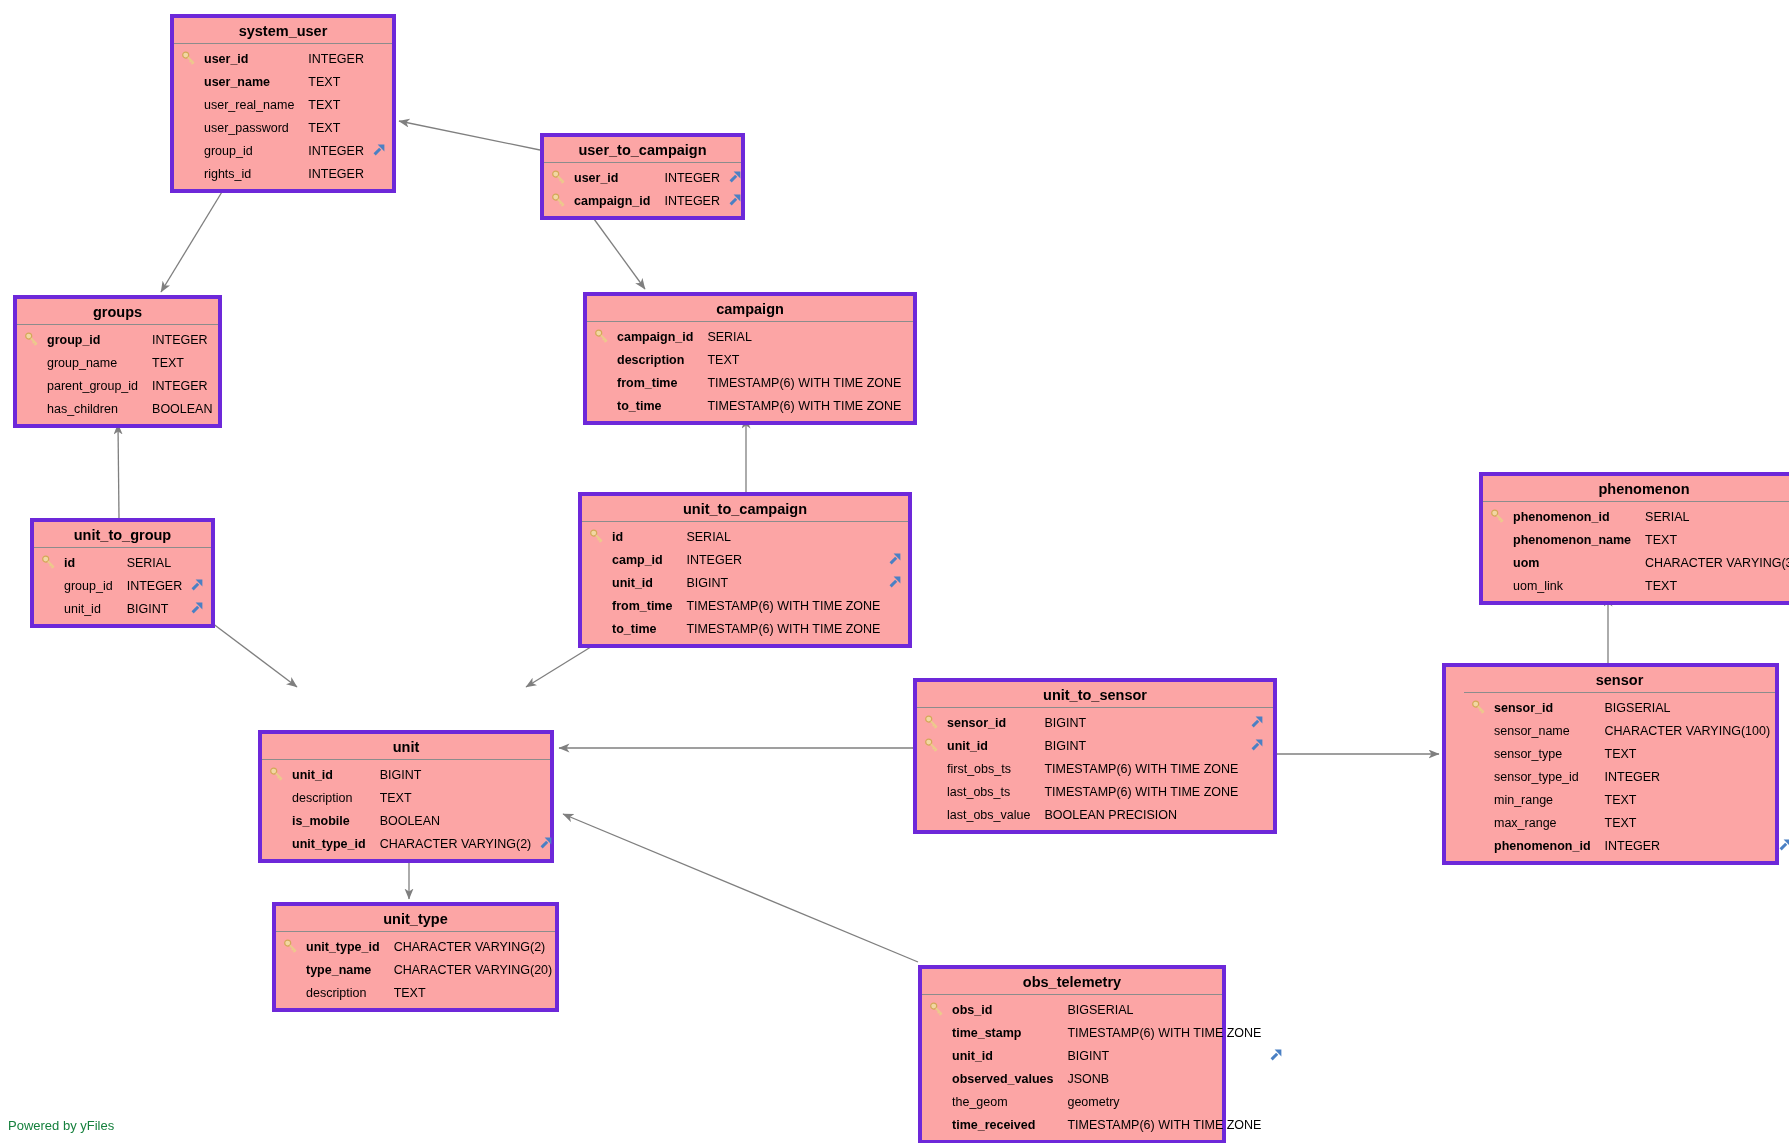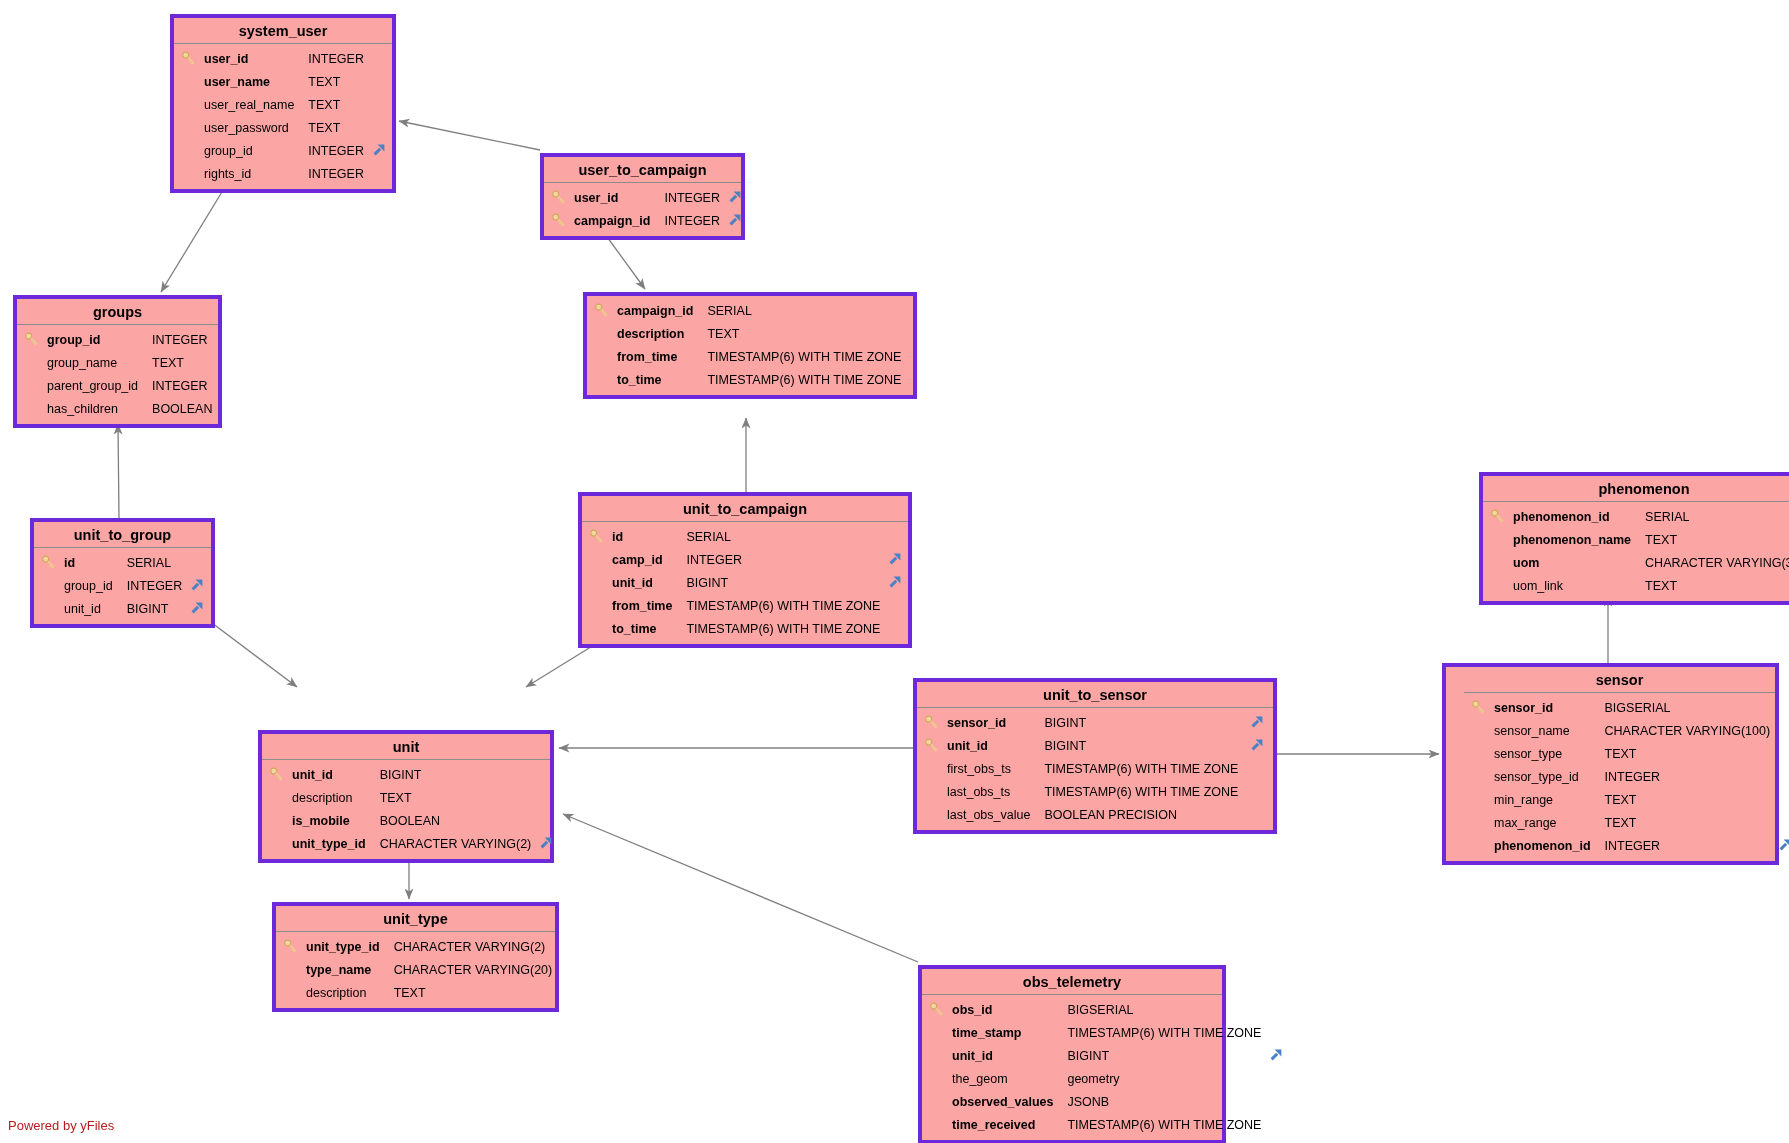--- a/index.html
+++ b/index.html
@@ -31,21 +31,21 @@
   }
   .attr-row td{height:23px;padding:0 4px;white-space:nowrap;vertical-align:middle;}
   .cell-icon{width:18px;padding-left:7px !important;}
   .cell-name{padding-right:10px !important;}
   .cell-type{width:99%;}
   .cell-fk{text-align:right;padding-right:8px !important;width:16px;}
   .attr-row.bold .cell-name{font-weight:bold;}
   .icon-svg{display:inline-block;vertical-align:middle;}
   #watermark{
     position:absolute;left:8px;top:1118px;
-    font-size:13px;color:#b91c1c;white-space:nowrap;
+    font-size:13px;color:#15803d;white-space:nowrap;
   }
 </style>
 </head>
 <body>
 
 <div id="diagram">
   <svg id="edge-layer" xmlns="http://www.w3.org/2000/svg">
     <defs>
       <marker id="arrowhead" markerWidth="13" markerHeight="10" refX="10.5" refY="4.5" orient="auto" markerUnits="userSpaceOnUse">
         <path d="M0,0 L11,4.5 L0,9 L3,4.5 Z" fill="#7f7f7f"></path>
@@ -197,21 +197,21 @@
         <svg width="15" height="15" viewBox="0 0 15 15">
           <line x1="2.6" y1="12.4" x2="8.2" y2="6.8" stroke="#4a80c4" stroke-width="3"></line>
           <polygon points="5.6,2.6 12.4,2.6 12.4,9.4" fill="#4a80c4"></polygon>
         </svg>
       </span>
     </td>
   </tr>
         </tbody>
       </table>
   </div>
-    <div class="entity" style="left: 540px; top: 133px; width: 205px; margin-top: 20px;">
+    <div class="entity" style="left: 540px; top: 133px; width: 205px;">
     <div class="entity-title">user_to_campaign</div>
     <table class="entity-rows">
         <tbody>
           <tr class="attr-row bold">
     <td class="cell-icon">
       <span class="icon-svg key-icon">
         <svg width="15" height="15" viewBox="0 0 16 16">
           <circle cx="5" cy="5.4" r="3.2" fill="#f2d7a2" stroke="#d4a859" stroke-width="1.3"></circle>
           <line x1="7.4" y1="7.8" x2="13.7" y2="14.1" stroke="#ecca8c" stroke-width="2.2"></line>
           <line x1="10.6" y1="11.6" x2="9.2" y2="13.0" stroke="#ecca8c" stroke-width="1.7"></line>
@@ -344,20 +344,21 @@
           <line x1="2.6" y1="12.4" x2="8.2" y2="6.8" stroke="#4a80c4" stroke-width="3"></line>
           <polygon points="5.6,2.6 12.4,2.6 12.4,9.4" fill="#4a80c4"></polygon>
         </svg>
       </span>
     </td>
   </tr>
         </tbody>
       </table>
   </div>
     <div class="entity" style="left: 583px; top: 292px; width: 334px;">
+    <div class="entity-title">campaign</div>
     <table class="entity-rows">
         <tbody>
           <tr class="attr-row bold">
     <td class="cell-icon">
       <span class="icon-svg key-icon">
         <svg width="15" height="15" viewBox="0 0 16 16">
           <circle cx="5" cy="5.4" r="3.2" fill="#f2d7a2" stroke="#d4a859" stroke-width="1.3"></circle>
           <line x1="7.4" y1="7.8" x2="13.7" y2="14.1" stroke="#ecca8c" stroke-width="2.2"></line>
           <line x1="10.6" y1="11.6" x2="9.2" y2="13.0" stroke="#ecca8c" stroke-width="1.7"></line>
           <line x1="12.6" y1="13.6" x2="11.2" y2="15.0" stroke="#ecca8c" stroke-width="1.7"></line>
@@ -1238,55 +1239,55 @@
     <td class="cell-type">BIGINT</td>
     <td class="cell-fk">
       <span class="icon-svg fk-icon">
         <svg width="15" height="15" viewBox="0 0 15 15">
           <line x1="2.6" y1="12.4" x2="8.2" y2="6.8" stroke="#4a80c4" stroke-width="3"></line>
           <polygon points="5.6,2.6 12.4,2.6 12.4,9.4" fill="#4a80c4"></polygon>
         </svg>
       </span>
     </td>
   </tr>
+          <tr class="attr-row bold">
+    <td class="cell-icon">
+      <span class="icon-svg key-icon" style="visibility: hidden;">
+        <svg width="15" height="15" viewBox="0 0 16 16">
+          <circle cx="5" cy="5.4" r="3.2" fill="#f2d7a2" stroke="#d4a859" stroke-width="1.3"></circle>
+          <line x1="7.4" y1="7.8" x2="13.7" y2="14.1" stroke="#ecca8c" stroke-width="2.2"></line>
+          <line x1="10.6" y1="11.6" x2="9.2" y2="13.0" stroke="#ecca8c" stroke-width="1.7"></line>
+          <line x1="12.6" y1="13.6" x2="11.2" y2="15.0" stroke="#ecca8c" stroke-width="1.7"></line>
+        </svg>
+      </span>
+    </td>
+    <td class="cell-name">observed_values</td>
+    <td class="cell-type">JSONB</td>
+    <td class="cell-fk">
+      <span class="icon-svg fk-icon" style="visibility: hidden;">
+        <svg width="15" height="15" viewBox="0 0 15 15">
+          <line x1="2.6" y1="12.4" x2="8.2" y2="6.8" stroke="#4a80c4" stroke-width="3"></line>
+          <polygon points="5.6,2.6 12.4,2.6 12.4,9.4" fill="#4a80c4"></polygon>
+        </svg>
+      </span>
+    </td>
+  </tr>
           <tr class="attr-row">
     <td class="cell-icon">
       <span class="icon-svg key-icon" style="visibility: hidden;">
         <svg width="15" height="15" viewBox="0 0 16 16">
           <circle cx="5" cy="5.4" r="3.2" fill="#f2d7a2" stroke="#d4a859" stroke-width="1.3"></circle>
           <line x1="7.4" y1="7.8" x2="13.7" y2="14.1" stroke="#ecca8c" stroke-width="2.2"></line>
           <line x1="10.6" y1="11.6" x2="9.2" y2="13.0" stroke="#ecca8c" stroke-width="1.7"></line>
           <line x1="12.6" y1="13.6" x2="11.2" y2="15.0" stroke="#ecca8c" stroke-width="1.7"></line>
         </svg>
       </span>
     </td>
     <td class="cell-name">the_geom</td>
     <td class="cell-type">geometry</td>
-    <td class="cell-fk">
-      <span class="icon-svg fk-icon" style="visibility: hidden;">
-        <svg width="15" height="15" viewBox="0 0 15 15">
-          <line x1="2.6" y1="12.4" x2="8.2" y2="6.8" stroke="#4a80c4" stroke-width="3"></line>
-          <polygon points="5.6,2.6 12.4,2.6 12.4,9.4" fill="#4a80c4"></polygon>
-        </svg>
-      </span>
-    </td>
-  </tr>
-          <tr class="attr-row bold">
-    <td class="cell-icon">
-      <span class="icon-svg key-icon" style="visibility: hidden;">
-        <svg width="15" height="15" viewBox="0 0 16 16">
-          <circle cx="5" cy="5.4" r="3.2" fill="#f2d7a2" stroke="#d4a859" stroke-width="1.3"></circle>
-          <line x1="7.4" y1="7.8" x2="13.7" y2="14.1" stroke="#ecca8c" stroke-width="2.2"></line>
-          <line x1="10.6" y1="11.6" x2="9.2" y2="13.0" stroke="#ecca8c" stroke-width="1.7"></line>
-          <line x1="12.6" y1="13.6" x2="11.2" y2="15.0" stroke="#ecca8c" stroke-width="1.7"></line>
-        </svg>
-      </span>
-    </td>
-    <td class="cell-name">observed_values</td>
-    <td class="cell-type">JSONB</td>
     <td class="cell-fk">
       <span class="icon-svg fk-icon" style="visibility: hidden;">
         <svg width="15" height="15" viewBox="0 0 15 15">
           <line x1="2.6" y1="12.4" x2="8.2" y2="6.8" stroke="#4a80c4" stroke-width="3"></line>
           <polygon points="5.6,2.6 12.4,2.6 12.4,9.4" fill="#4a80c4"></polygon>
         </svg>
       </span>
     </td>
   </tr>
           <tr class="attr-row bold">

